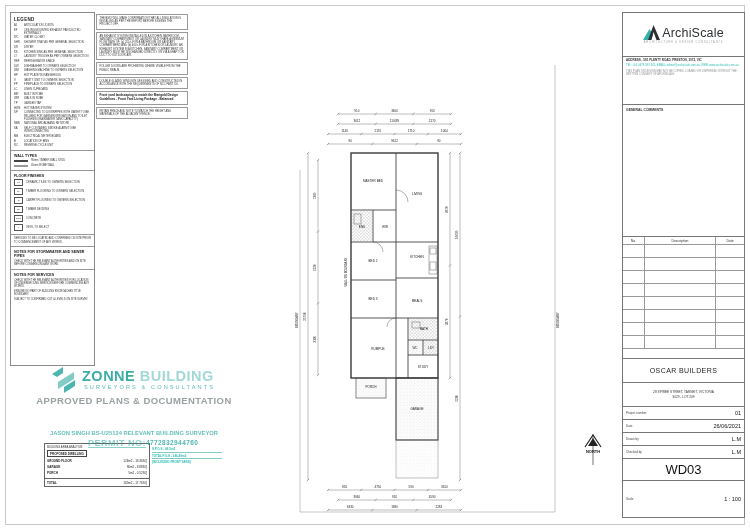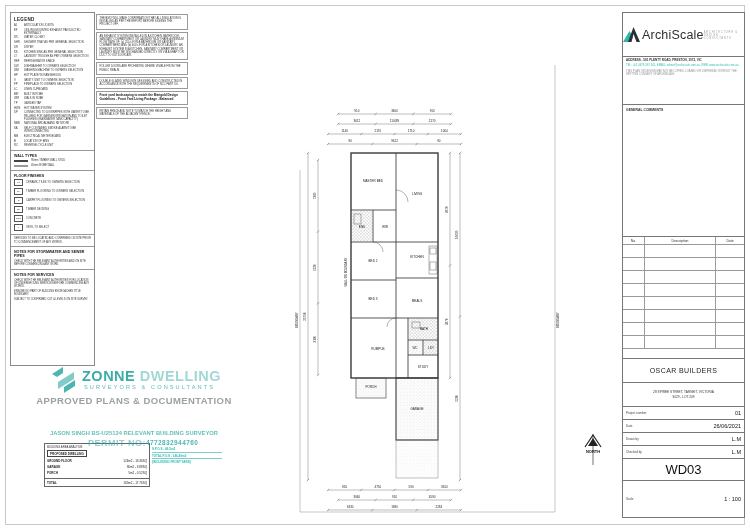--- a/index.html
+++ b/index.html
@@ -32,21 +32,21 @@
   .note{border:0.5px solid #9a9a9a;padding:2px 2.5px;margin-bottom:2px;font-size:2.7px;line-height:1.2;color:#333;background:#fff;}
   .note.bold{font-weight:bold;font-size:3.1px;color:#111;}
 
   
   .plan-wrap{position:absolute;left:188px;top:10px;width:432px;height:510px;}
   svg text{font-family:"Liberation Sans", sans-serif;}
 
   
   .titleblock{position:absolute;left:622px;top:12px;width:123px;height:506px;border:0.5px solid #777;background:#fff;box-sizing:border-box;display:flex;flex-direction:column;}
   .tb-sec{border-bottom:0.5px solid #777;box-sizing:border-box;position:relative;}
-  .tb-logo{height:44px;display:flex;flex-direction:row;align-items:center;justify-content:center;}
+  .tb-logo{height:44px;display:flex;flex-direction:column;align-items:center;justify-content:center;text-align:center;}
   .tb-logo-row{display:flex;align-items:center;}
   .tb-logo-name{font-size:12.5px;color:#2d3033;letter-spacing:.2px;margin-left:2px;}
   .tb-logo-tag{font-size:2.6px;color:#9aa0a4;letter-spacing:.8px;margin-top:1px;}
   .tb-address{height:48px;padding:2px 3px;}
   .tb-addr-line{font-size:3px;font-weight:bold;color:#333;line-height:1.25;}
   .tb-contact{font-size:2.8px;color:#2bbdb5;line-height:1.25;margin-top:1.5px;}
   .tb-copy{font-size:2.7px;color:#8a8f93;line-height:1.25;margin-top:2px;}
   .tb-comments{height:132px;padding:3px;}
   .tb-comments-label{font-size:3.4px;font-weight:bold;color:#333;}
   .tb-rev{height:122px;display:flex;flex-direction:column;}
@@ -69,21 +69,21 @@
   .stamp{position:absolute;left:28px;top:364px;width:212px;height:100px;pointer-events:none;}
   .stamp *{pointer-events:none;}
   .st-logo{position:absolute;left:22px;top:2px;}
   .st-name{position:absolute;left:54px;top:4px;font-size:14.5px;font-weight:bold;letter-spacing:.5px;}
   .st-name .z1{color:rgba(47,169,162,0.95);margin-top:24px;}
   .st-name .z2{color:rgba(47,169,162,0.45);}
   .st-sub{position:absolute;left:56px;top:20px;font-size:5.6px;letter-spacing:2.1px;color:rgba(47,169,162,0.8);}
   .st-approved{position:absolute;left:0;top:31px;width:212px;text-align:center;font-size:9.5px;font-weight:bold;color:rgba(120,130,132,0.75);letter-spacing:.4px;}
   .st-permit{position:absolute;left:0;top:44px;width:212px;text-align:center;font-size:16.5px;font-weight:bold;color:rgba(47,169,162,0.85);letter-spacing:1px;}
   .st-surveyor{position:absolute;left:0;top:66px;width:212px;text-align:center;font-size:5.8px;font-weight:bold;color:rgba(47,169,162,0.75);}
-  .st-permitno-label{position:absolute;left:60px;top:74px;font-size:9px;font-weight:bold;color:rgba(47,169,162,0.55);letter-spacing:.5px;}
+  .st-permitno-label{position:absolute;left:60px;top:74px;font-size:9px;font-weight:bold;color:rgba(47,169,162,0.55);letter-spacing:.5px;text-decoration:underline;}
   .st-permitno{position:absolute;left:118px;top:75px;font-size:6.5px;font-weight:bold;color:rgba(47,169,162,0.85);letter-spacing:.4px;}
 
   
   .area-table{position:absolute;left:44px;top:443px;width:104px;border:0.5px solid #666;background:rgba(255,255,255,0.6);font-size:3px;color:#222;}
   .at-title{padding:1px 2px 0 2px;font-size:2.8px;color:#333;}
   .at-sub{margin:1px 2px;border:0.5px solid #444;display:inline-block;padding:0.5px 2px;font-weight:bold;font-size:3px;}
   .at-row{display:flex;justify-content:space-between;padding:1px 2px;}
   .at-row .al{font-weight:bold;}
   .at-row.total{border-top:0.5px solid #666;margin-top:2px;padding-top:2px;}
   .spos{position:absolute;left:152px;top:447px;width:70px;font-size:3px;color:#2bbdb5;font-weight:bold;}
@@ -561,20 +561,20 @@
     <div>(INCLUDING FRONT YARD)</div>
   </div>
 
 <div class="stamp">
   <svg class="st-logo" width="27" height="28" viewBox="0 0 27 28">
     <polygon points="2,8 13,1 13,7 7,11" fill="rgba(47,169,162,0.85)"></polygon>
     <polygon points="24,6 24,13 8,23 8,16" fill="rgba(47,169,162,0.6)"></polygon>
     <polygon points="14,21 25,14 25,20 14,27" fill="rgba(47,169,162,0.85)"></polygon>
   </svg>
   <div class="st-name">
-    <span class="z1">ZONNE</span><span class="z2"> DWELLING</span>
+    <span class="z1">ZONNE</span><span class="z2"> BUILDING</span>
   </div>
   <div class="st-sub">SURVEYORS &amp; CONSULTANTS</div>
   <div class="st-approved">APPROVED PLANS &amp; DOCUMENTATION</div>
   <div class="st-surveyor">JASON SINGH BS-U25124 RELEVANT BUILDING SURVEYOR</div>
   <div class="st-permitno-label">PERMIT NO:</div>
   <div class="st-permitno">4772832944760</div>
 </div>
 
 </body></html>

